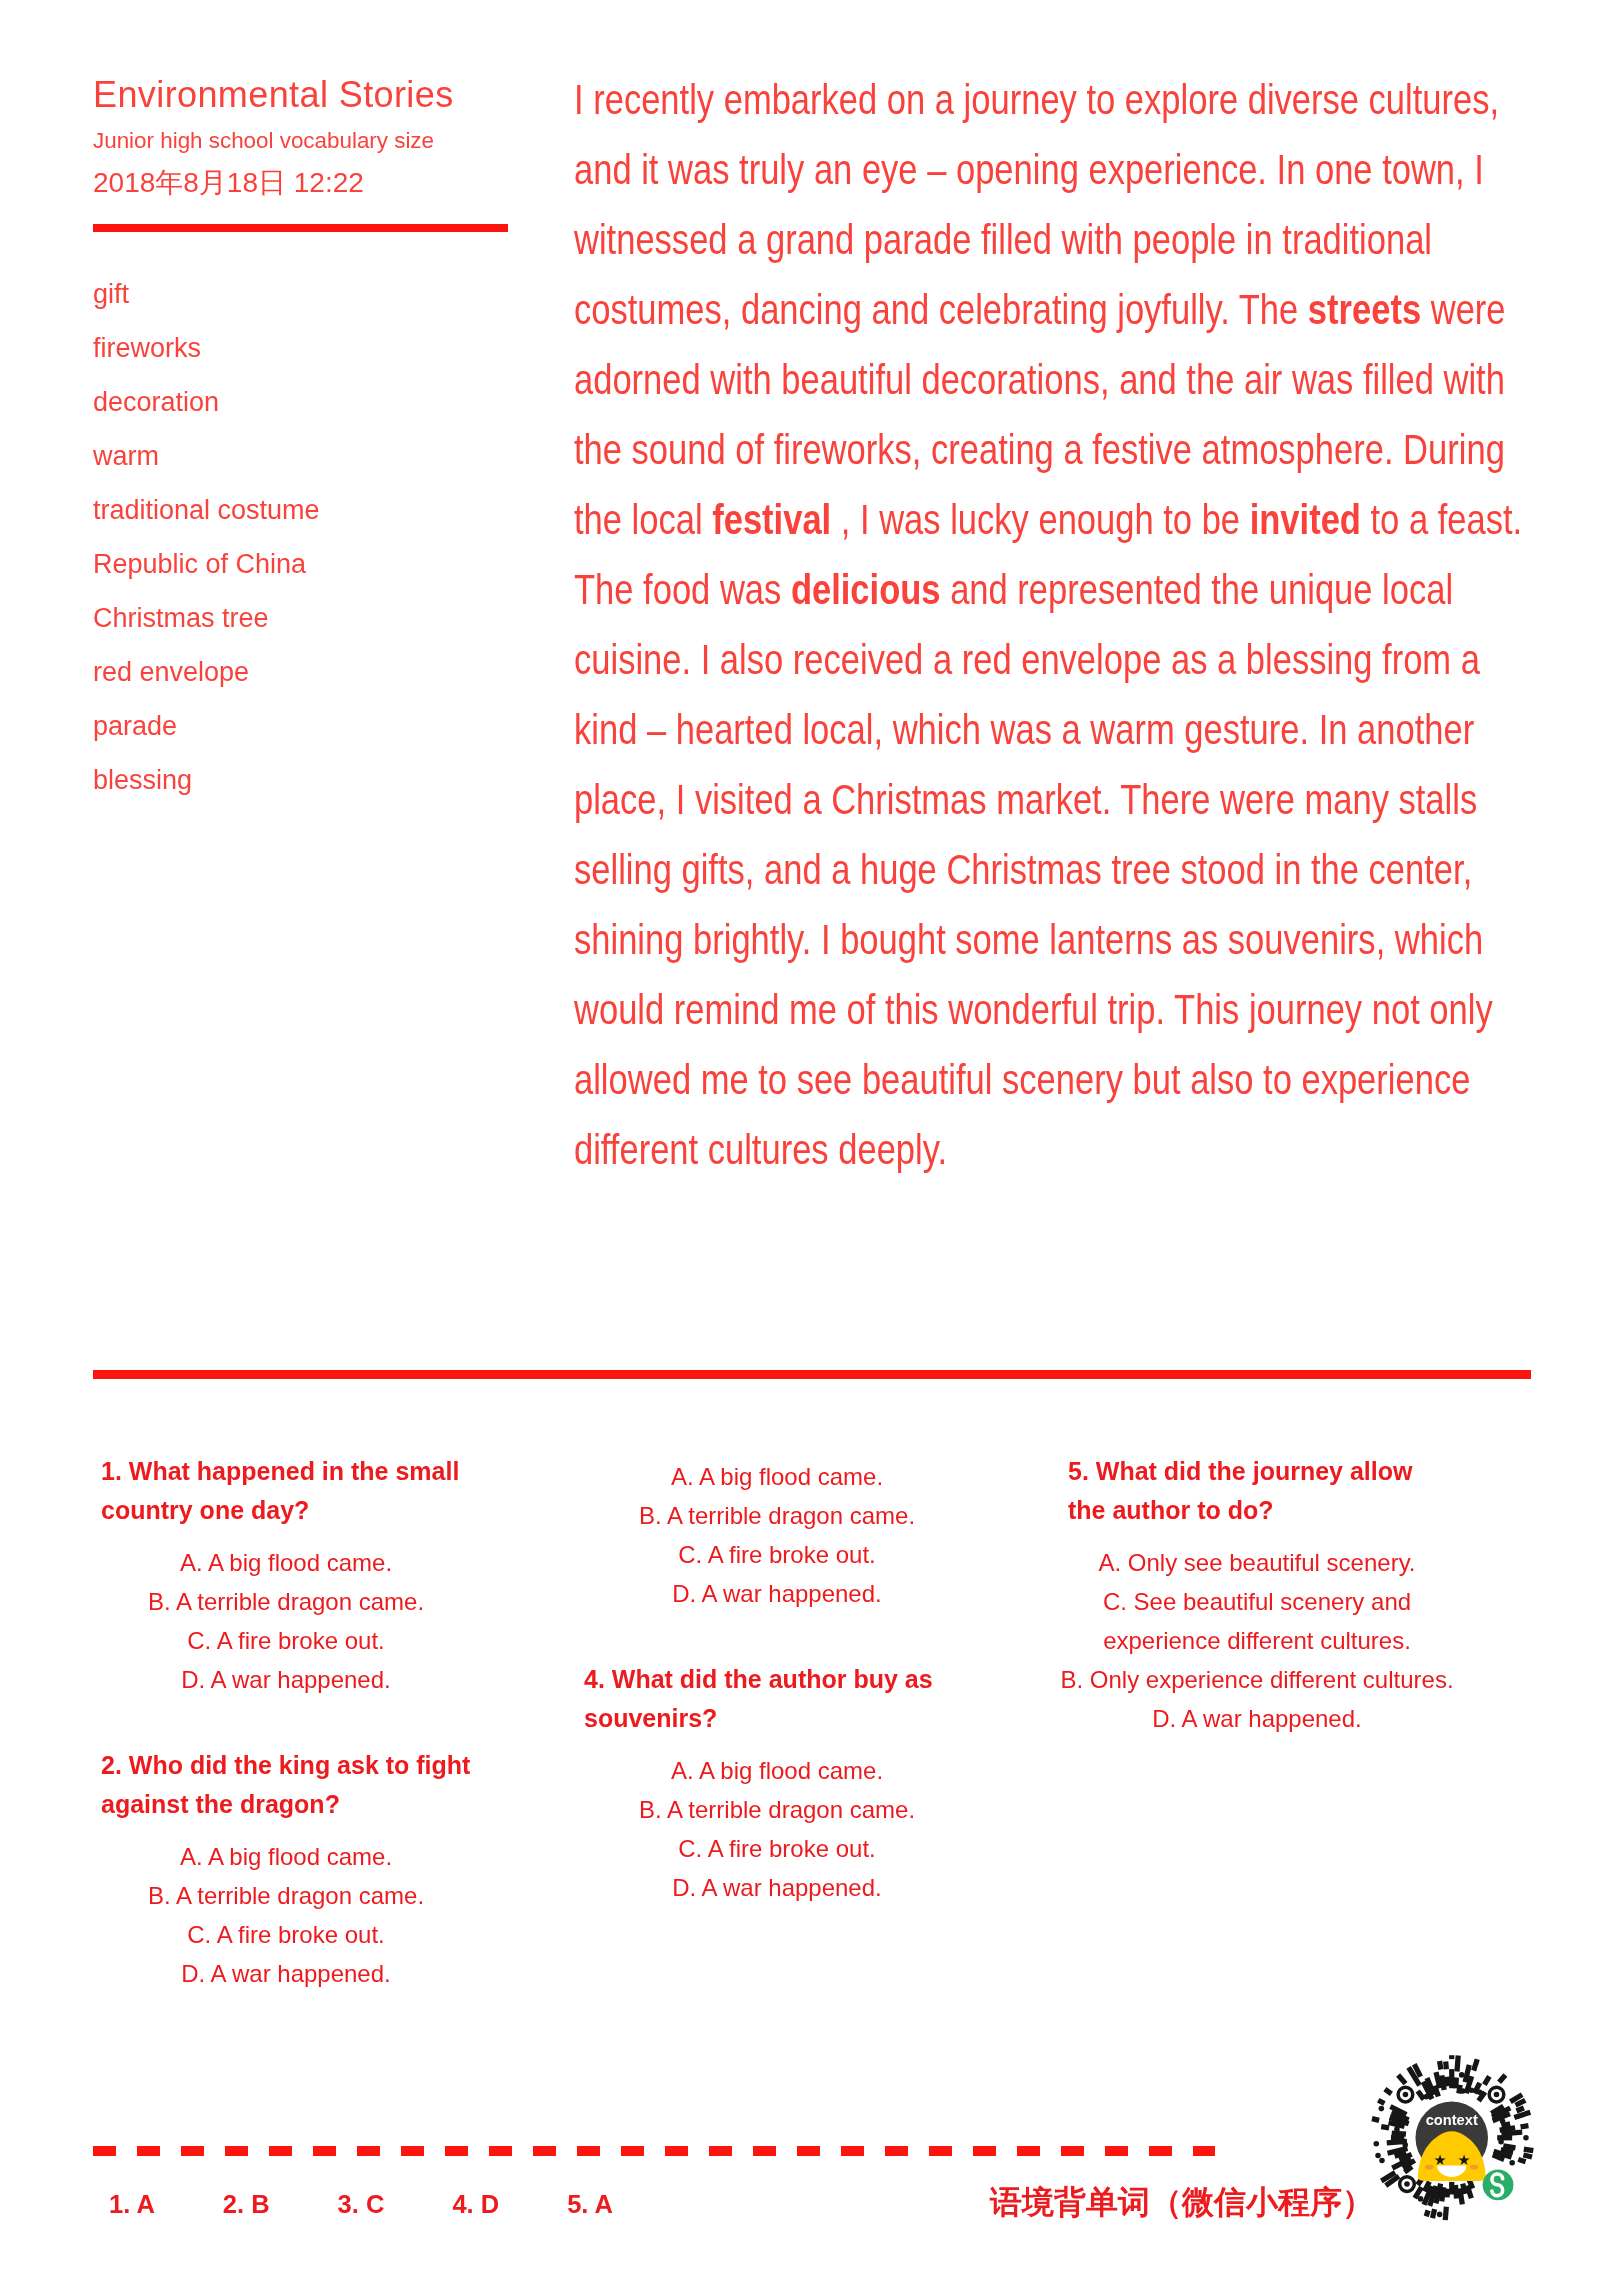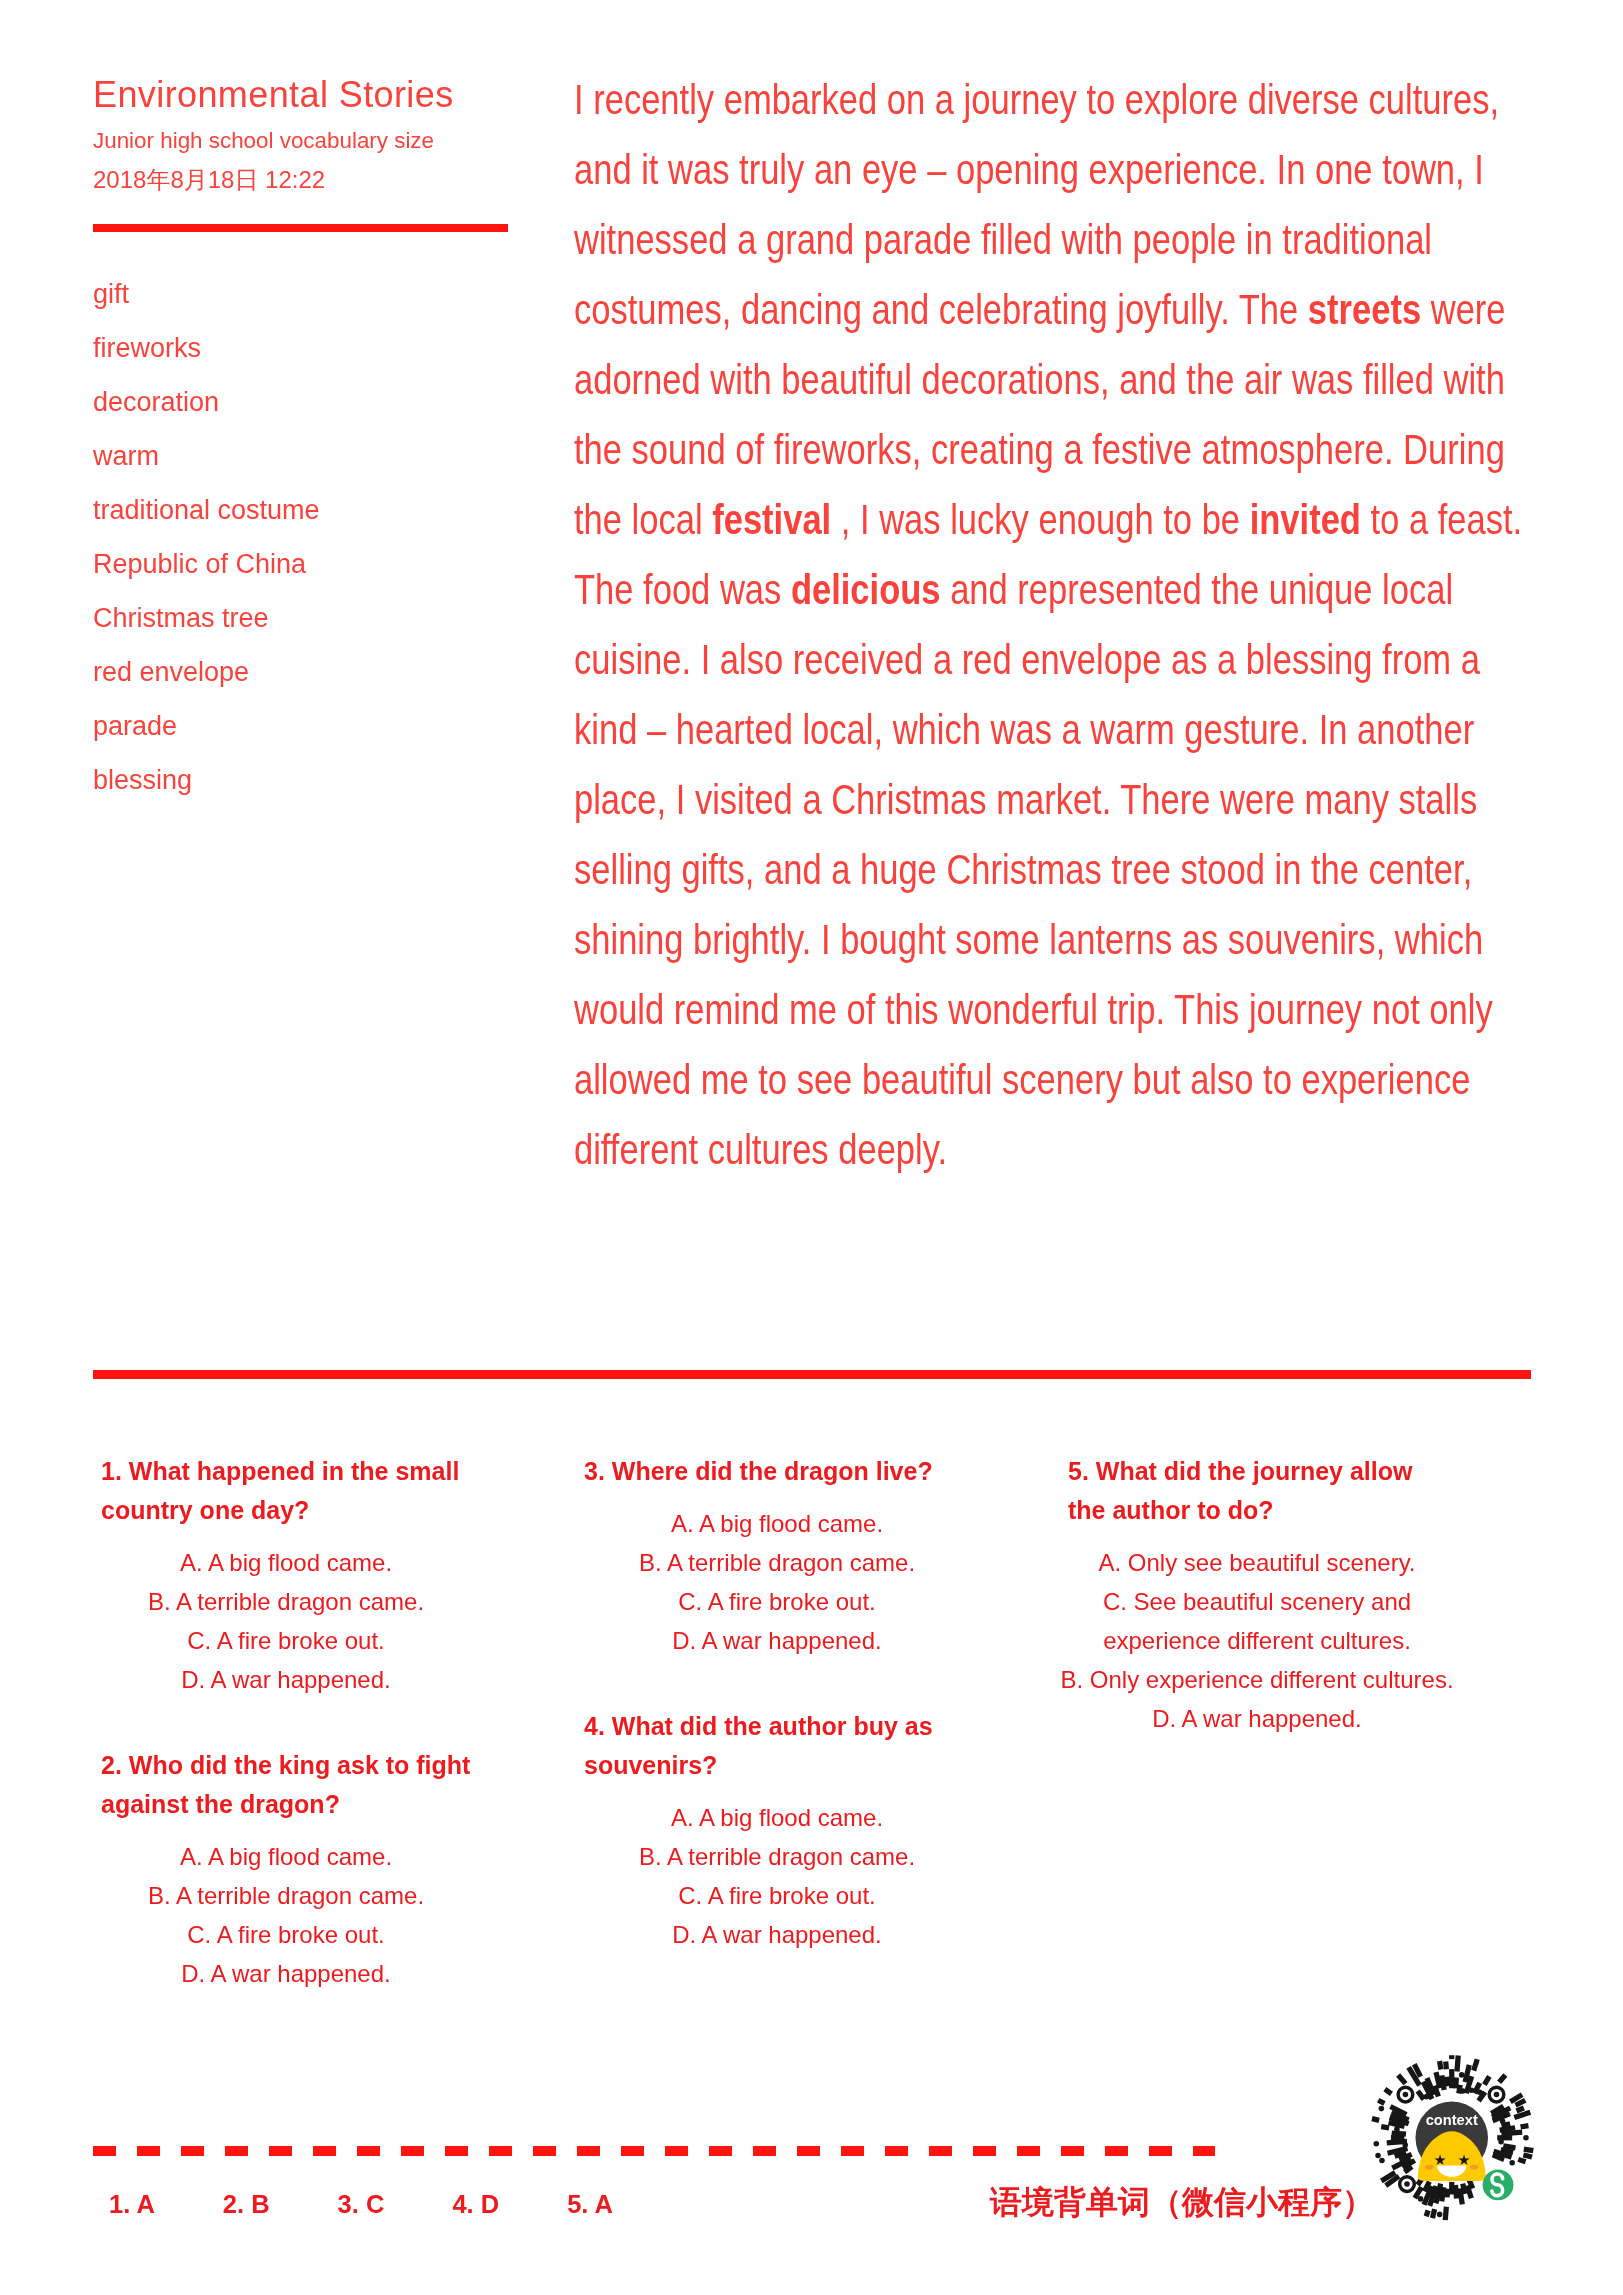--- a/index.html
+++ b/index.html
@@ -13,21 +13,21 @@
   html,body{margin:0;padding:0;background:#ffffff;}
   body{
     width:1623px;height:2295px;position:relative;overflow:hidden;
     font-family:"Liberation Sans","DejaVu Sans",sans-serif;
     -webkit-font-smoothing:antialiased;
   }
   .abs{position:absolute;}
   
   .title{left:93px;top:74px;font-size:36px;line-height:1.15;font-weight:500;color:var(--soft);letter-spacing:0.4px;margin:0;}
   .subtitle{left:93px;top:128px;font-size:22.4px;color:var(--soft);}
-  .date{left:93px;top:164px;font-size:24px;color:var(--soft);}
+  .date{left:93px;top:164px;font-size:28px;color:var(--soft);}
   .divider-top{left:93px;top:224px;width:415px;height:7.7px;background:var(--line);}
   
   .word-list{left:93px;top:267px;margin:0;padding:0;list-style:none;}
   .word-list .word{font-size:27px;line-height:54px;color:var(--soft);}
   
   .passage{
     left:574px;top:64px;width:1203px;margin:0;
     font-size:43px;line-height:70px;color:var(--soft);
     transform:scaleX(.803);transform-origin:left top;
     letter-spacing:0;
@@ -137,21 +137,20 @@
             <div class="option">C. A fire broke out.</div>
 
             <div class="option">D. A war happened.</div>
           </div>
       </section>
     </div>
 
   <div class="abs qcol qcol2">
 
       <section class="question">
-        <h3 class="prompt">3. Where did the dragon live?</h3>
         <div class="options">
 
             <div class="option">A. A big flood came.</div>
 
             <div class="option">B. A terrible dragon came.</div>
 
             <div class="option">C. A fire broke out.</div>
 
             <div class="option">D. A war happened.</div>
           </div>

